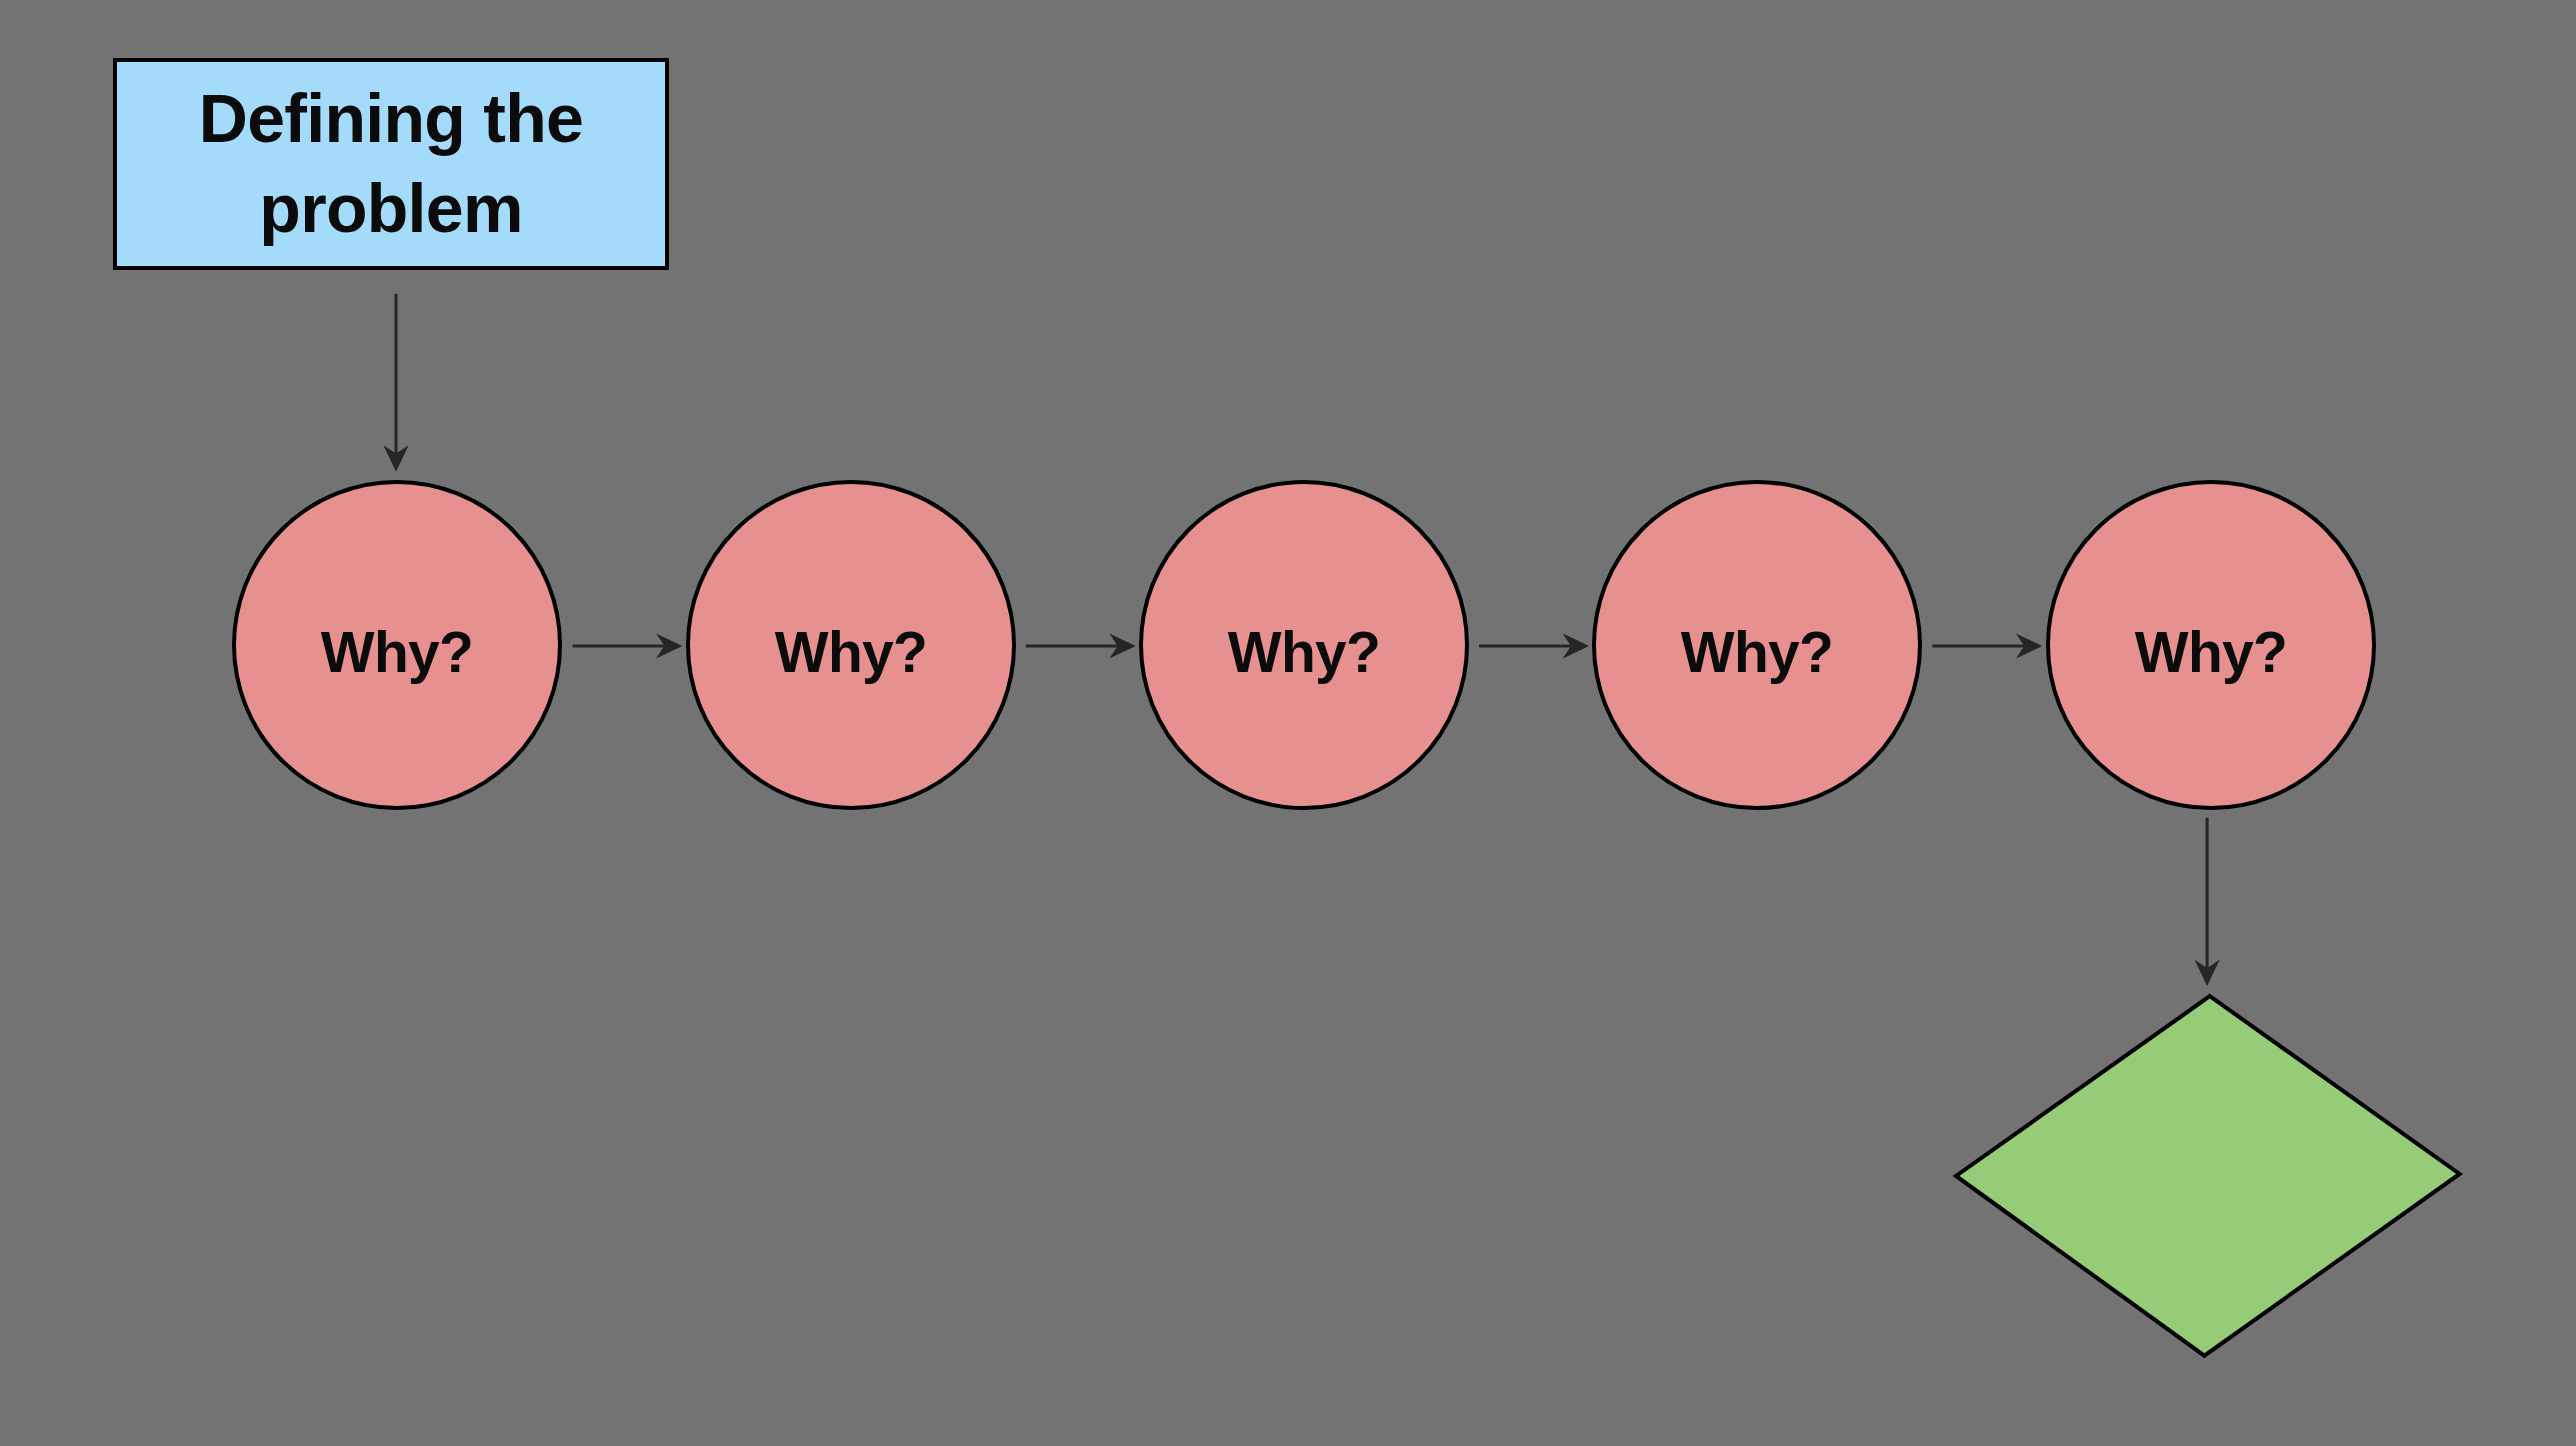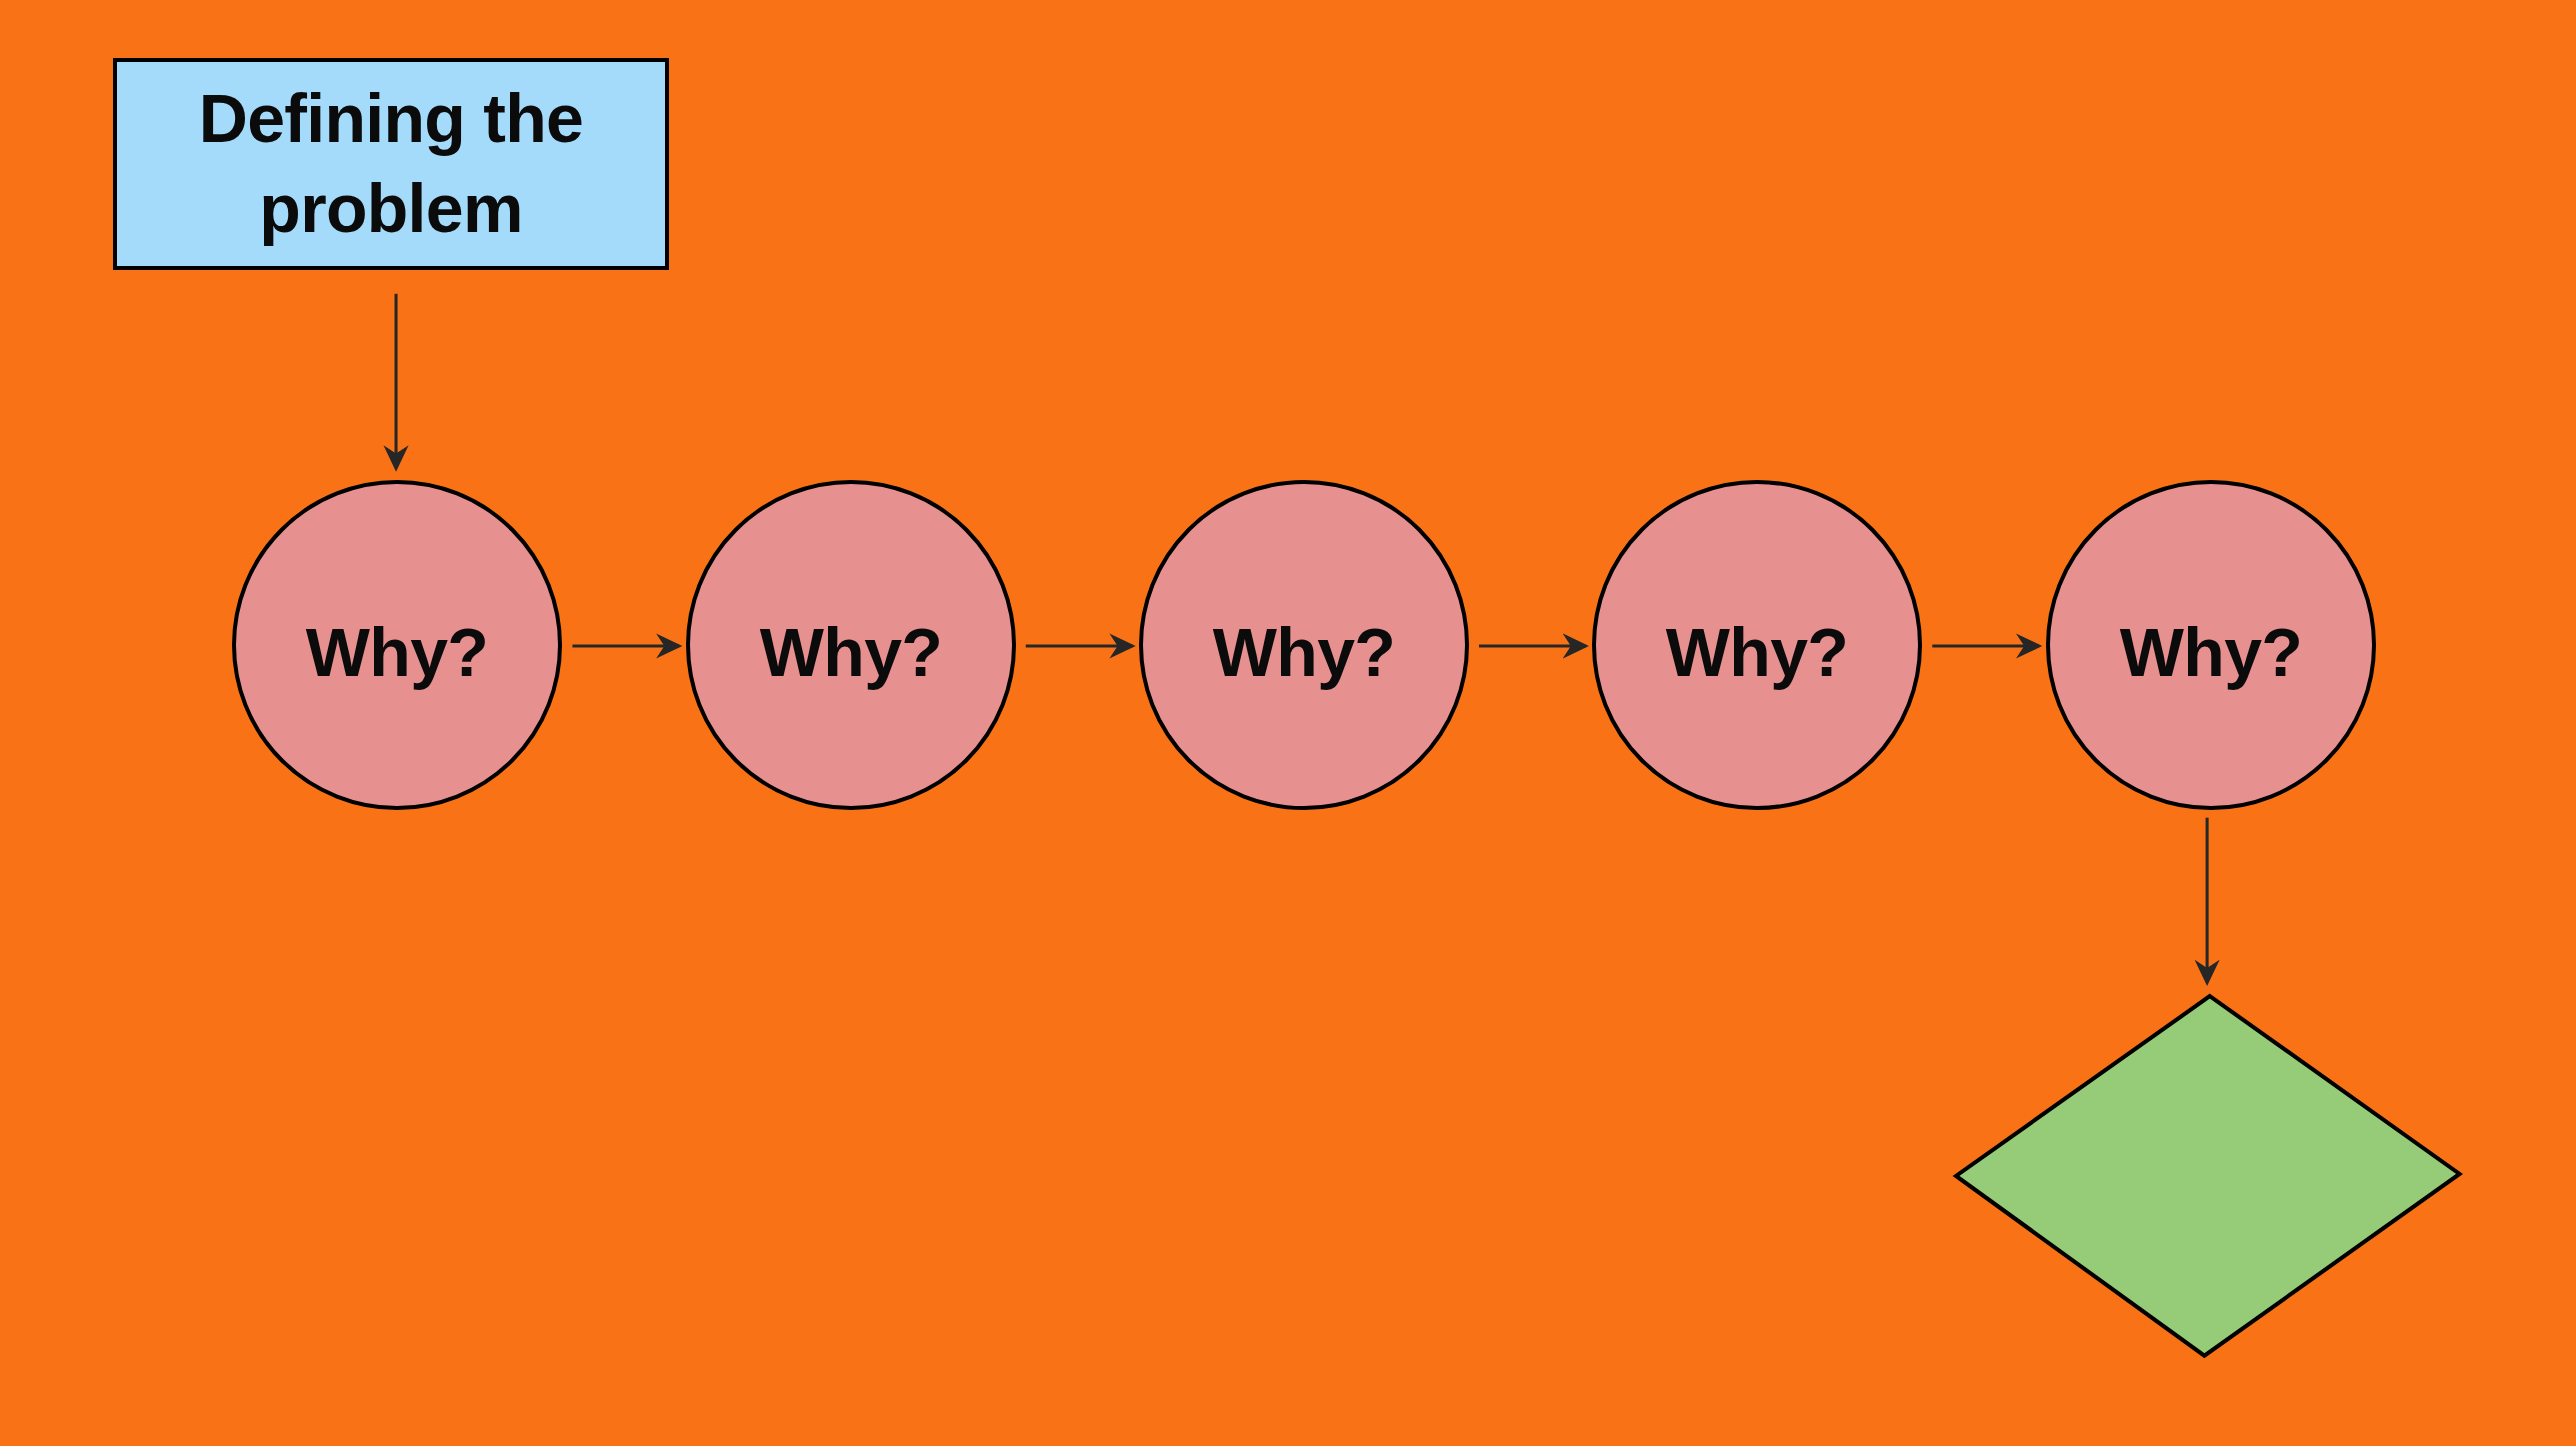--- a/index.html
+++ b/index.html
@@ -4,21 +4,21 @@
 <style>
   html, body {
     margin: 0;
     padding: 0;
     background: #ffffff;
   }
   #canvas {
     position: relative;
     width: 2576px;
     height: 1446px;
-    background: #f97316;
+    background: #737373;
     overflow: hidden;
     font-family: "Liberation Sans", "DejaVu Sans", sans-serif;
   }
   #connector-layer {
     position: absolute;
     left: 0;
     top: 0;
     width: 2576px;
     height: 1446px;
   }
@@ -53,21 +53,21 @@
     height: 330px;
     background: #E79090;
     border: 4.1px solid #000000;
     border-radius: 50%;
     box-sizing: border-box;
     display: flex;
     align-items: center;
     justify-content: center;
   }
   .why-circle .shape-label {
-    font-size: 68px;
+    font-size: 57px;
     transform: translateY(6.8px);
   }
   #why-circle-1 { left: 232px; }
   #why-circle-2 { left: 686px; }
   #why-circle-3 { left: 1139px; }
   #why-circle-4 { left: 1592px; }
   #why-circle-5 { left: 2046px; }
   #root-cause-label {
     position: absolute;
     left: 1956px;

